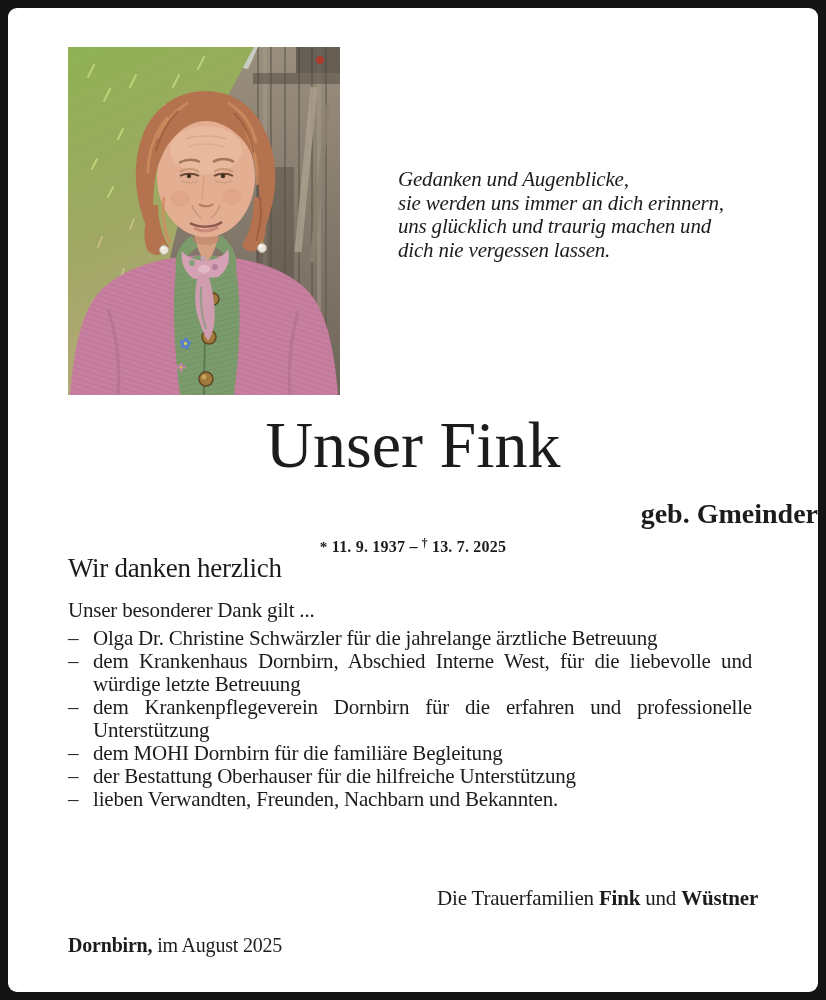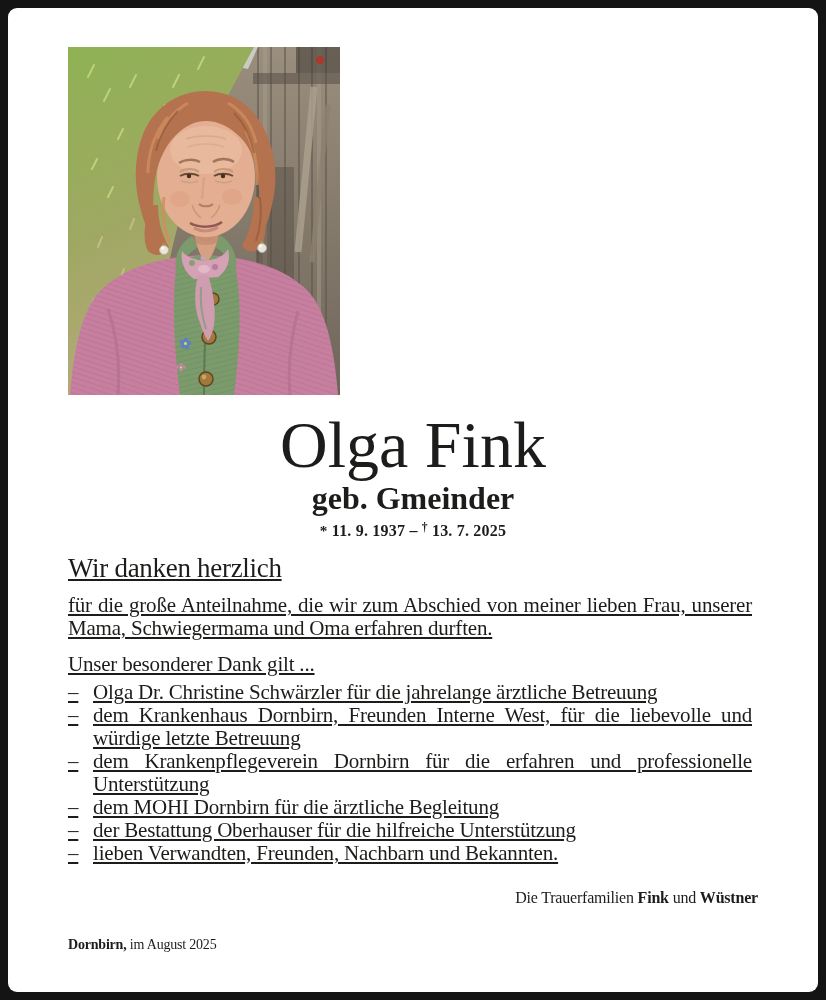--- a/index.html
+++ b/index.html
@@ -19,40 +19,40 @@
   .photo svg{display:block;width:100%;height:100%;}
   
   .verse{
     position:absolute;left:390px;top:160px;
     font-style:italic;font-size:21px;line-height:23.5px;
     letter-spacing:-0.2px;
   }
   
   .name-block{position:absolute;left:0;right:0;top:401px;text-align:center;}
   .name{font-size:66px;line-height:72px;font-weight:400;margin:0;}
-  .maiden{font-size:32px;line-height:26px;font-weight:700;margin-top:4px;}
+  .maiden{font-size:28px;line-height:26px;font-weight:700;margin-top:20px;text-align:right;}
   .dates{font-size:16px;line-height:28px;font-weight:700;margin-top:2px;letter-spacing:0.2px;}
   .sym-star{font-size:0.95em;}
   .sym-cross{font-size:0.72em;vertical-align:0.42em;}
   
   .content{
     position:absolute;left:60px;right:66px;top:542px;
-    font-size:21px;line-height:23px;letter-spacing:-0.2px;text-decoration:underline;
+    font-size:21px;line-height:23px;letter-spacing:-0.2px;
   }
   .thanks-heading{font-size:27px;line-height:36px;font-weight:400;margin:0;letter-spacing:-0.3px;}
   .thanks-par{margin:8px 0 0 0;text-align:justify;}
   .special-intro{margin:13px 0 0 0;}
   .thanks-list{list-style:none;margin:5px 0 0 0;padding:0;}
   .thanks-list li{display:flex;}
   .thanks-list .dash{flex:0 0 25px;}
   .thanks-list .li-text{flex:1;text-align:justify;}
   
-  .signature{position:absolute;right:60px;top:878px;font-size:16px;line-height:24px;letter-spacing:-0.2px;}
+  .signature{position:absolute;right:60px;top:878px;font-size:21px;line-height:24px;letter-spacing:-0.2px;}
   .signature .fam{font-weight:700;}
-  .dateline{position:absolute;left:60px;top:925px;font-size:14px;line-height:24px;letter-spacing:-0.2px;}
+  .dateline{position:absolute;left:60px;top:925px;font-size:20px;line-height:24px;letter-spacing:-0.2px;}
   .dateline .place{font-weight:700;}
 </style>
 </head>
 <body>
 
 <div class="card">
 
   <div class="photo" role="img" aria-label="Porträtfoto von Olga Fink vor Wiese und Holzstadel">
     <svg viewBox="0 0 272 348" preserveAspectRatio="none">
       <defs>
@@ -191,47 +191,52 @@
 
       <circle cx="96" cy="197" r="1.6" fill="#b08d4a"></circle>
       <circle cx="96" cy="203" r="4.5" fill="#ece5da" stroke="#b9b0a2" stroke-width="1"></circle>
       <circle cx="94.5" cy="201" r="1.4" fill="#ffffff"></circle>
       <circle cx="194" cy="195" r="1.6" fill="#b08d4a"></circle>
       <circle cx="194" cy="201" r="4.5" fill="#ece5da" stroke="#b9b0a2" stroke-width="1"></circle>
       <circle cx="192.5" cy="199" r="1.4" fill="#ffffff"></circle>
     </svg>
   </div>
 
+  <div class="verse">
+    <div>Gedanken und Augenblicke,</div>
+    <div>sie werden uns immer an dich erinnern,</div>
+    <div>uns glücklich und traurig machen und</div>
+    <div>dich nie vergessen lassen.</div>
+  </div>
 
   <div class="name-block">
-    <h1 class="name">Olga Fink</h1>
+    <h1 class="name">Unser Fink</h1>
     <div class="maiden">geb. Gmeinder</div>
     <div class="dates"><span class="sym-star">*</span> <span>11. 9. 1937</span> <span>–</span> <span class="sym-cross">†</span> <span>13. 7. 2025</span></div>
   </div>
 
   <div class="content">
     <h2 class="thanks-heading">Wir danken herzlich</h2>
-    <p class="thanks-par">für die große Anteilnahme, die wir zum Abschied von meiner lieben Frau, unserer Mama, Schwiegermama und Oma erfahren durften.</p>
     <p class="special-intro">Unser besonderer Dank gilt ...</p>
     <ul class="thanks-list">
       <li>
           <span class="dash">–</span>
           <span class="li-text">Olga Dr. Christine Schwärzler für die jahrelange ärztliche Betreuung</span>
         </li>
       <li>
           <span class="dash">–</span>
-          <span class="li-text">dem Krankenhaus Dornbirn, Freunden Interne West, für die liebevolle und würdige letzte Betreuung</span>
+          <span class="li-text">dem Krankenhaus Dornbirn, Abschied Interne West, für die liebevolle und würdige letzte Betreuung</span>
         </li>
       <li>
           <span class="dash">–</span>
           <span class="li-text">dem Krankenpflegeverein Dornbirn für die erfahren und professionelle Unterstützung</span>
         </li>
       <li>
           <span class="dash">–</span>
-          <span class="li-text">dem MOHI Dornbirn für die ärztliche Begleitung</span>
+          <span class="li-text">dem MOHI Dornbirn für die familiäre Begleitung</span>
         </li>
       <li>
           <span class="dash">–</span>
           <span class="li-text">der Bestattung Oberhauser für die hilfreiche Unterstützung</span>
         </li>
       <li>
           <span class="dash">–</span>
           <span class="li-text">lieben Verwandten, Freunden, Nachbarn und Bekannten.</span>
         </li>
     </ul>

